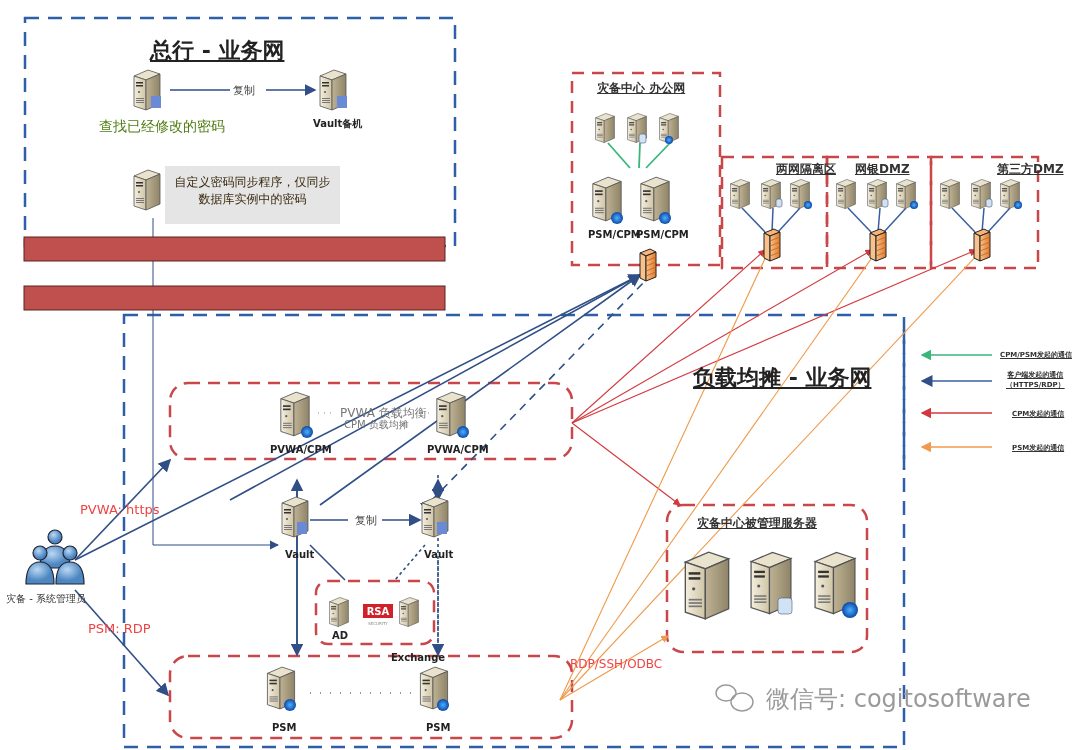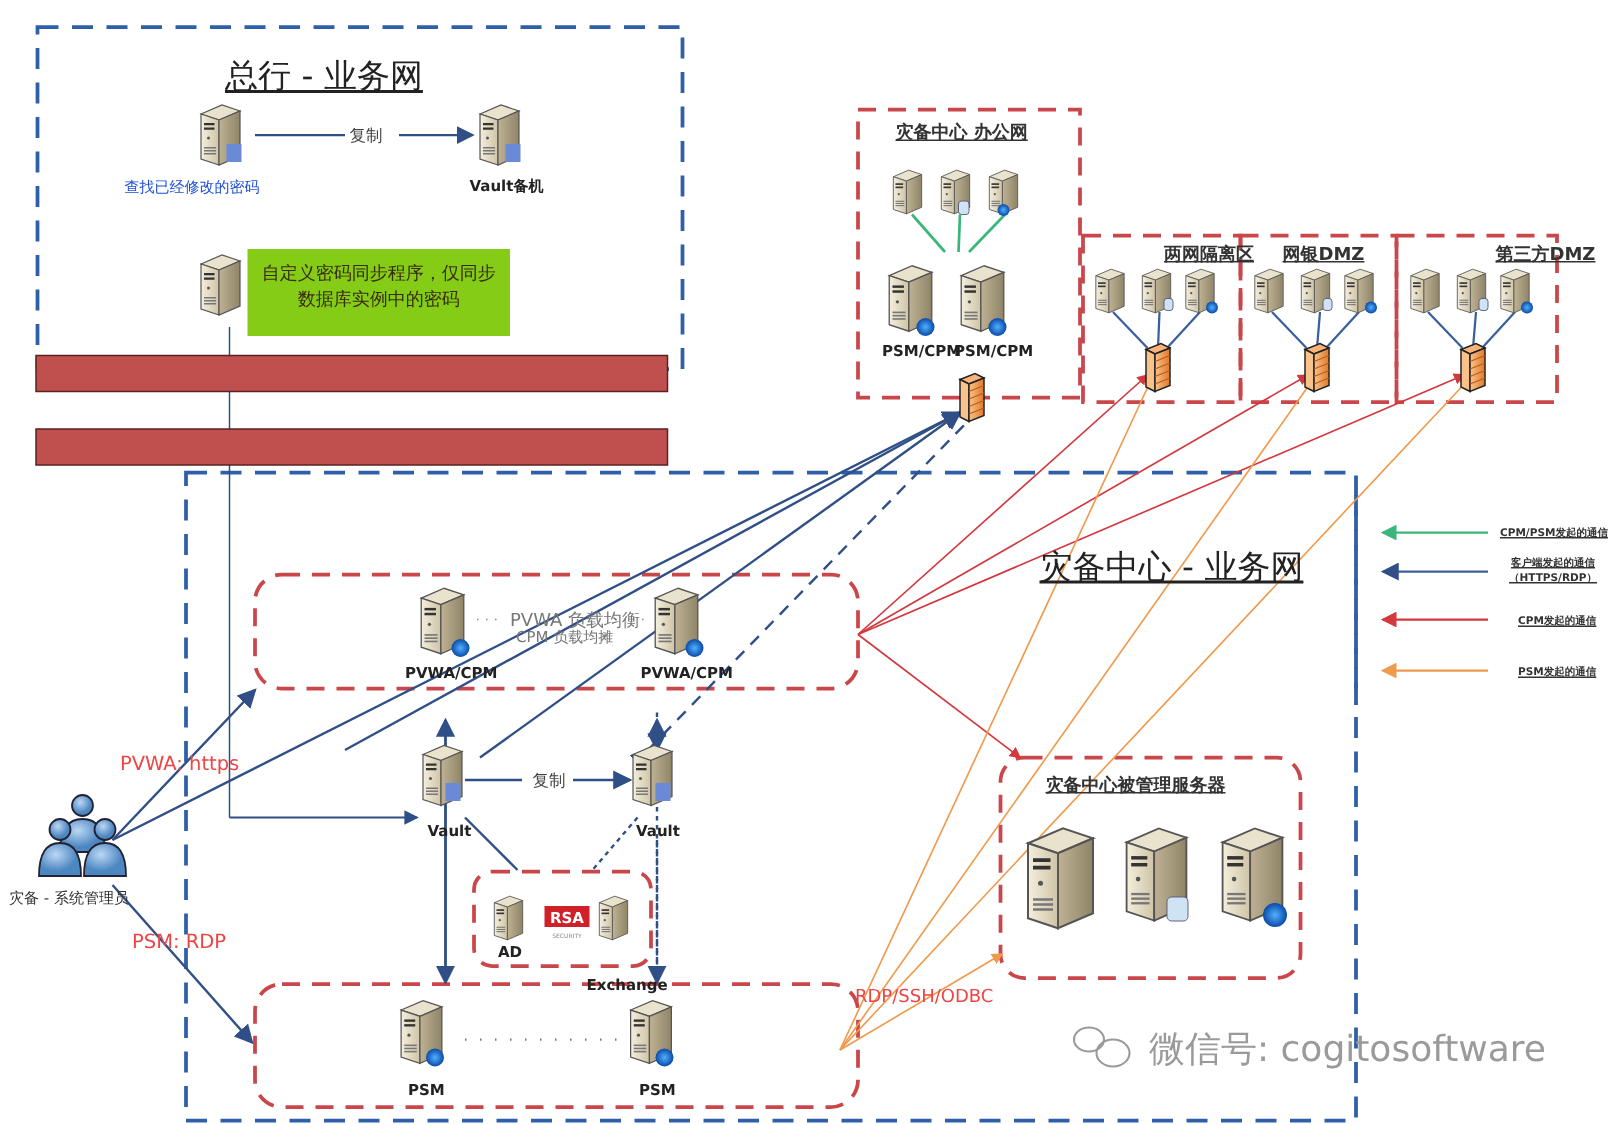--- a/index.html
+++ b/index.html
@@ -1,24 +1,24 @@
 <!DOCTYPE html>
 <html><head>
 <meta charset="utf-8">
 <style>
   html, body { margin: 0; padding: 0; background: #ffffff; }
   body { width: 1080px; height: 750px; position: relative; overflow: hidden;
          font-family: "DejaVu Sans", "Liberation Sans", sans-serif; }
   #stage { position: absolute; left: 0; top: 0; }
   .lbl { position: absolute; white-space: nowrap; color: #222; }
   .title-u { text-decoration: underline; }
-  .big-title { font-size: 22px; font-weight: normal; color: #222; }
+  .big-title { font-size: 22px; font-weight: bold; color: #222; }
   .zone-title { font-size: 12px; font-weight: bold; color: #333; text-decoration: underline; }
   .srv-lbl { font-size: 10px; font-weight: bold; color: #222; }
-  .note { position: absolute; background: #84cc16; color: #3a2a10; font-size: 12px;
+  .note { position: absolute; background: #e5e5e5; color: #3a2a10; font-size: 12px;
           line-height: 17px; padding: 8px 4px; text-align: center; box-sizing: border-box; }
   .legend-txt { font-size: 7px; color: #333; text-decoration: underline; text-align: center; line-height: 10px; font-weight: bold; }
   .conn-lbl { font-size: 13px; color: #ef4444; }
   .watermark { position: absolute; color: #9a9a9a; font-size: 24px; }
 </style>
 </head>
 <body>
 
 <svg id="stage" width="1080" height="750" viewBox="0 0 1080 750">
   <defs>
@@ -247,33 +247,33 @@
   </g>
 
   <g fill="none" stroke="#9a9a9a" stroke-width="1.4">
     <ellipse cx="726" cy="693" rx="10" ry="8"></ellipse>
       <ellipse cx="742" cy="702" rx="11" ry="9"></ellipse>
   </g>
 </svg>
 
 <div class="lbl big-title title-u" style="left:150px;top:36px;">总行 - 业务网</div>
 <div class="lbl" style="left:233px;top:83px;font-size:11px;color:#444;">复制</div>
-<div class="lbl" style="left:83px;top:118px;font-size:10px;color:#1d4ed8;">查找已经修改的密码</div>
+<div class="lbl" style="left:99px;top:118px;font-size:14px;color:#4d7c0f;">查找已经修改的密码</div>
 <div class="lbl srv-lbl" style="left:313px;top:117px;">Vault备机</div>
 <div class="note" style="left:165px;top:166px;width:175px;height:58px;">自定义密码同步程序，仅同步数据库实例中的密码</div>
 
 <div class="lbl zone-title" style="left:597px;top:80px;">灾备中心 办公网</div>
 <div class="lbl srv-lbl" style="left:588px;top:229px;">PSM/CPM</div>
 <div class="lbl srv-lbl" style="left:636px;top:229px;">PSM/CPM</div>
 
 <div class="lbl zone-title" style="left:744px;top:161px;padding-left:32px;">两网隔离区</div>
 <div class="lbl zone-title" style="left:855px;top:161px;">网银DMZ</div>
 <div class="lbl zone-title" style="left:997px;top:161px;">第三方DMZ</div>
 
-<div class="lbl big-title title-u" style="left:693px;top:363px;">灾备中心 - 业务网</div>
+<div class="lbl big-title title-u" style="left:693px;top:363px;">负载均摊 - 业务网</div>
 
 <div class="lbl srv-lbl" style="left:270px;top:444px;">PVWA/CPM</div>
 <div class="lbl srv-lbl" style="left:427px;top:444px;">PVWA/CPM</div>
 <div class="lbl" style="left:340px;top:405px;font-size:12px;color:#777;">PVWA 负载均衡</div>
 <div class="lbl" style="left:344px;top:418px;font-size:10px;color:#777;">CPM 负载均摊</div>
 
 <div class="lbl srv-lbl" style="left:285px;top:549px;">Vault</div>
 <div class="lbl srv-lbl" style="left:424px;top:549px;">Vault</div>
 <div class="lbl" style="left:355px;top:513px;font-size:11px;color:#444;">复制</div>
 

